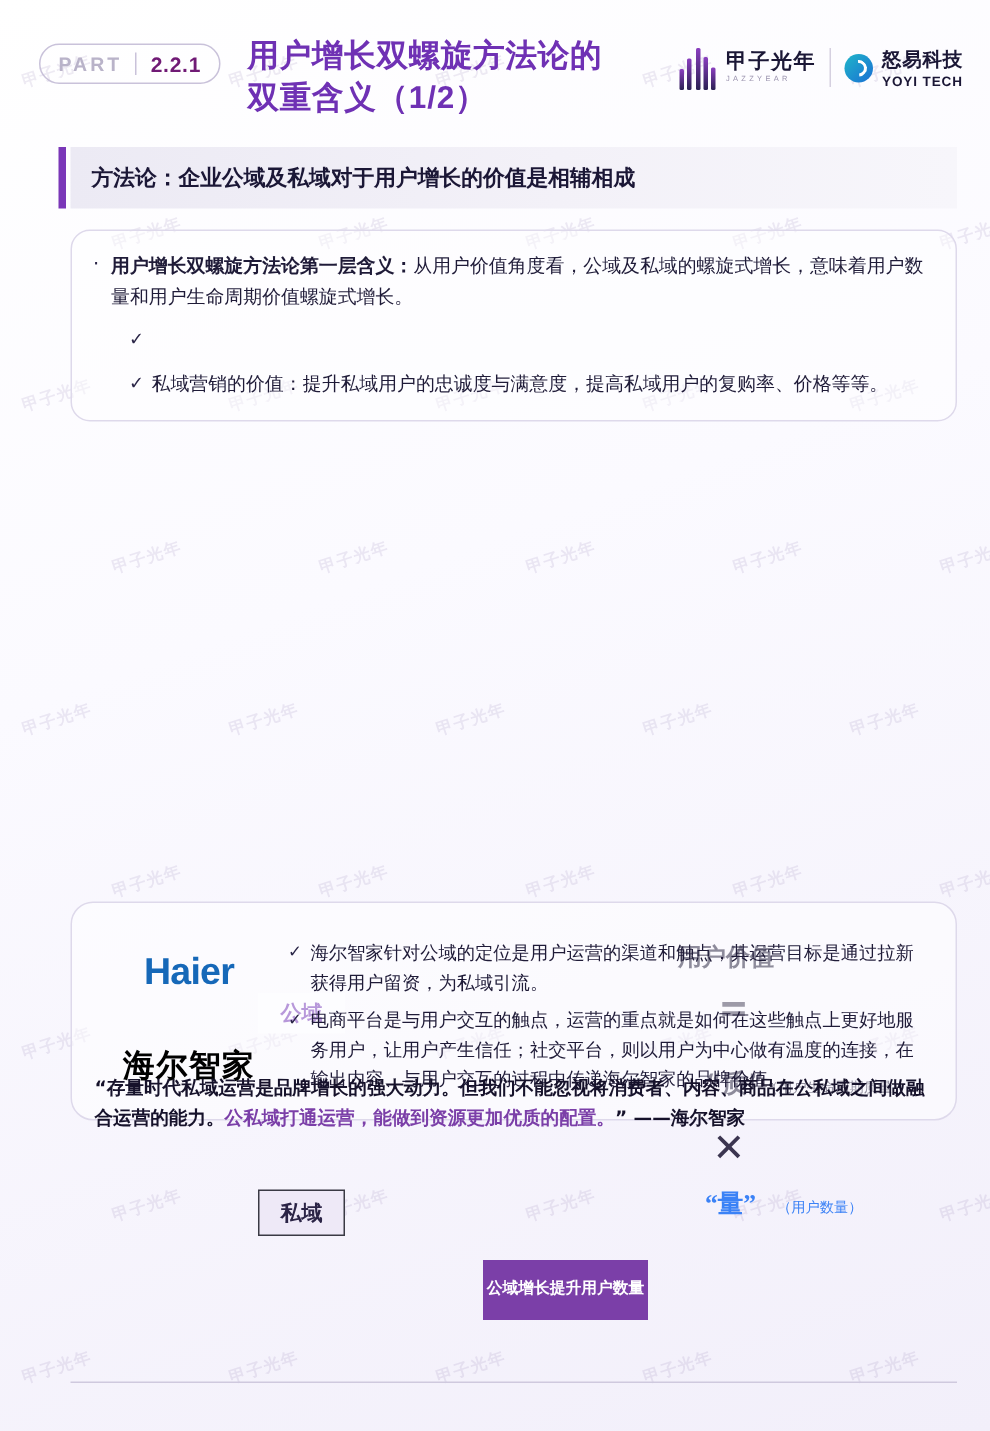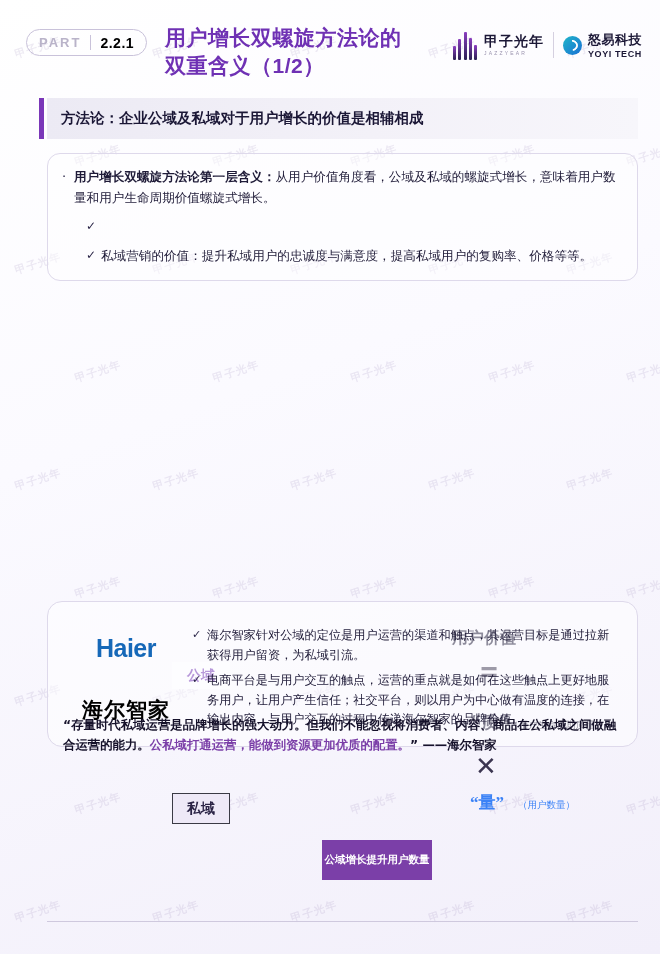--- a/index.html
+++ b/index.html
@@ -18,21 +18,21 @@
         letter-spacing:1px; }
 
   
   .header { position:relative; z-index:2; display:flex; align-items:flex-start;
             padding: 24px 18px 0 26px; }
   .part-badge { display:flex; align-items:center; justify-content:center;
     border:1.4px solid #c9c2da; border-radius:16px; height:27px; padding:0 12px;
     margin-top:5px; flex:none; }
   .part-word { font-size:13px; font-weight:700; color:#b9b3c9; letter-spacing:2px; }
   .part-sep { width:1px; height:15px; background:#c9c2da; margin:0 9px; }
-  .part-num { font-size:14px; font-weight:700; color:#000000; letter-spacing:.5px; }
+  .part-num { font-size:14px; font-weight:700; color:#701a75; letter-spacing:.5px; }
 
   .slide-title { margin-left:18px; font-size:21px; font-weight:700; line-height:1.32;
     color:#6f31b4; letter-spacing:.5px; flex:1; }
   .slide-title .l2 { display:block; }
 
   .brandbar { display:flex; align-items:center; margin-top:6px; flex:none; }
   .bars { display:flex; align-items:flex-end; height:30px; gap:2.2px; margin-right:7px; }
   .bars i { width:3px; border-radius:1px; display:block;
             background:linear-gradient(180deg,#8b3fc0,#2a1f52); }
   .jzgn { line-height:1; }

